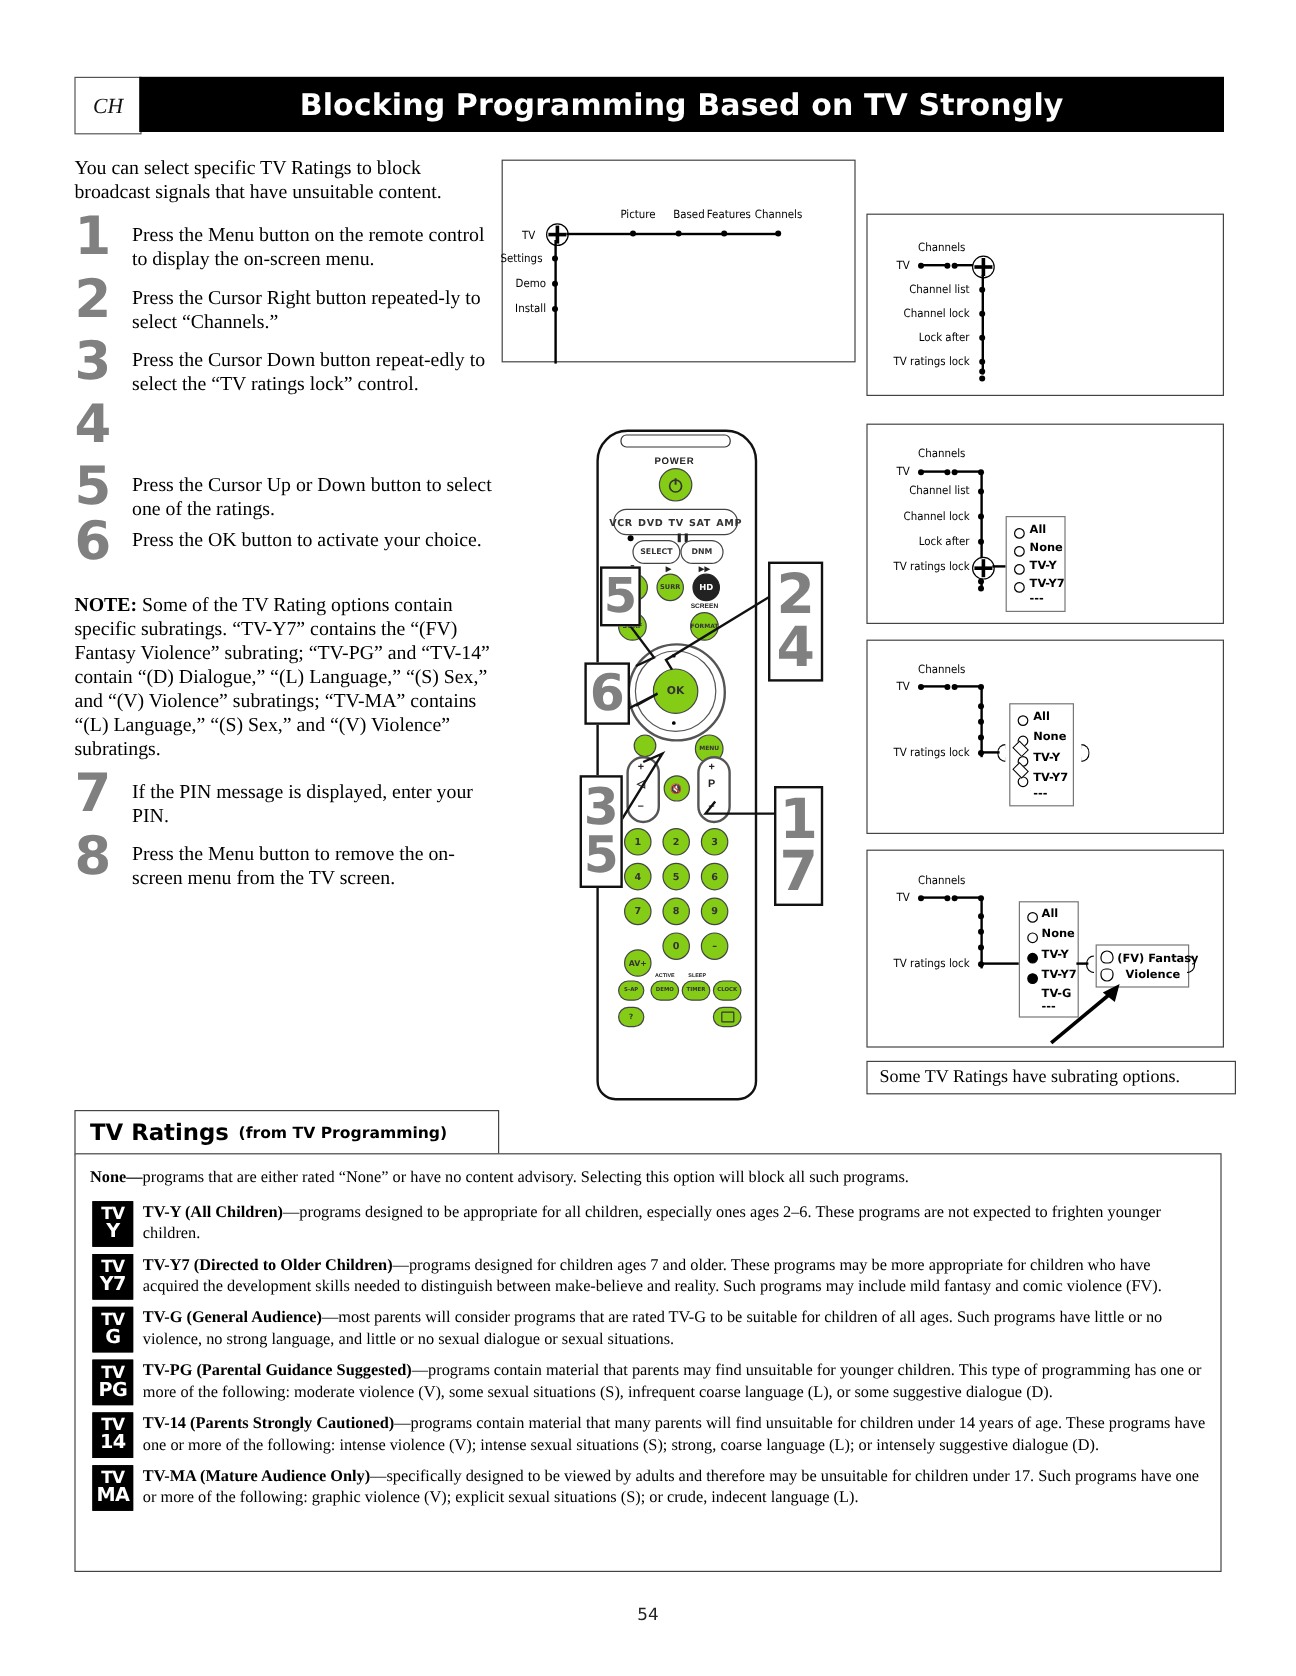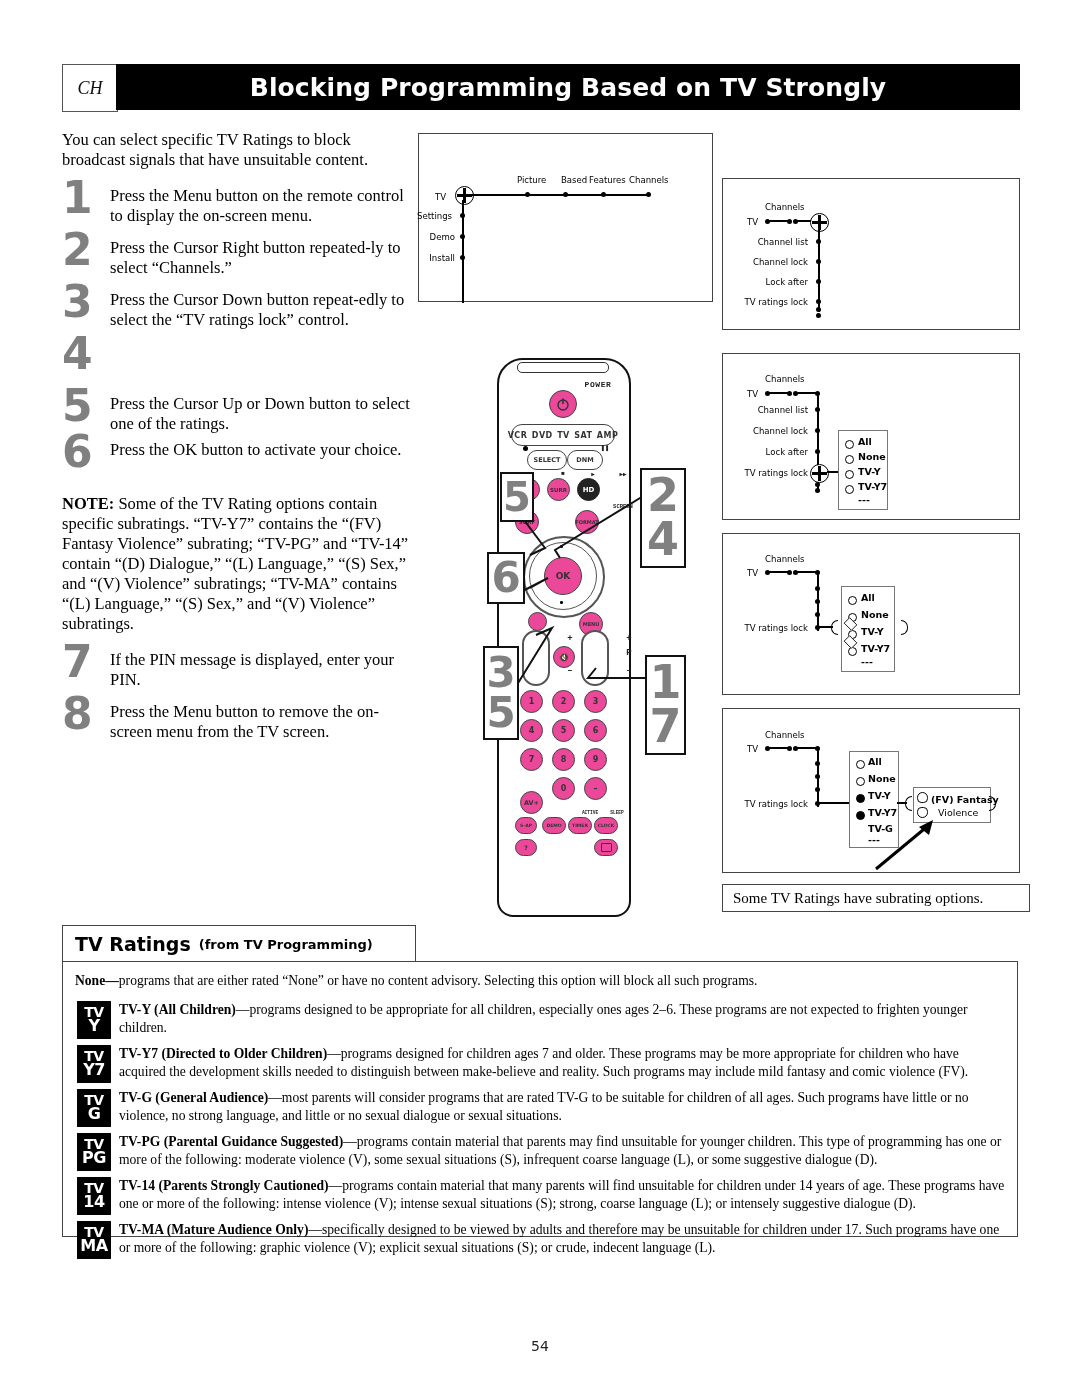--- a/index.html
+++ b/index.html
@@ -44,39 +44,39 @@
   .halfR{position:absolute;width:6px;height:13px;border:1.4px solid #000;border-left:none;border-radius:0 10px 10px 0;}
   .diamond{position:absolute;width:11px;height:8px;border:1.4px solid #000;background:#fff;
            transform:rotate(45deg) scale(.85);}
   .caption{position:absolute;border:1px solid #444;background:#fff;display:flex;align-items:center;
            padding-left:10px;font-family:"Liberation Serif",serif;font-size:15px;}
 
   
   #remote{position:absolute;left:497px;top:358px;width:130px;height:560px;}
   .rbody{position:absolute;left:0;top:0;width:130px;height:555px;border:2.5px solid #111;border-radius:26px 26px 16px 16px;background:#fff;}
   .rslot{position:absolute;left:20px;top:4px;width:90px;height:9px;border:1.5px solid #333;border-radius:5px;background:#fff;}
-  .rtxt{position:absolute;font-family:Liberation Mono, monospace;font-weight:bold;color:#222;text-align:center;padding-left:36px;}
-  .rcirc{position:absolute;border:1.8px solid #444;border-radius:50%;background:#ec4899;display:flex;
+  .rtxt{position:absolute;font-family:Liberation Sans, sans-serif;font-weight:bold;color:#222;text-align:center;}
+  .rcirc{position:absolute;border:1.8px solid #444;border-radius:50%;background:#84cc16;display:flex;
          align-items:center;justify-content:center;font-family:"DejaVu Sans",sans-serif;font-weight:bold;color:#333;}
   .rpill{position:absolute;border:1.8px solid #444;border-radius:11px;background:#fff;display:flex;
          align-items:center;justify-content:center;font-family:"DejaVu Sans",sans-serif;font-weight:bold;color:#333;}
   .rovalbtn{position:absolute;border:2px solid #555;border-radius:14px;background:#fff;}
   .ring{position:absolute;border:2px solid #555;border-radius:50%;background:#fff;}
 
   
   .callout{position:absolute;border:2px solid #111;background:#fff;display:flex;flex-direction:column;
            align-items:center;justify-content:center;font-family:"DejaVu Sans",sans-serif;font-weight:bold;
            color:#808080;line-height:.95;z-index:6;}
 
   
   #ratings-head{position:absolute;left:62px;top:925px;width:340px;height:36px;border:1px solid #444;background:#fff;
                 display:flex;align-items:center;padding-left:12px;font-family:"DejaVu Sans",sans-serif;}
   #ratings-head .t1{font-weight:bold;font-size:19px;}
   #ratings-head .t2{font-weight:bold;font-size:13px;margin-left:8px;}
-  #ratings-body{position:absolute;left:62px;top:961px;width:956px;height:276px;border:1px solid #444;background:#fff;
+  #ratings-body{position:absolute;left:62px;top:961px;width:956px;height:349px;border:1px solid #444;background:#fff;
                 padding:10px 12px 10px 12px;box-sizing:border-box;}
   .rrow{position:relative;min-height:26px;margin-bottom:9px;padding-left:44px;}
   .rrow.nologo{padding-left:0;min-height:18px;margin-bottom:11px;}
   .rtext{font-family:"Liberation Serif",serif;font-size:13.6px;line-height:17.5px;}
   .rtext b{font-weight:bold;}
   .logo{position:absolute;left:2px;top:0;width:34px;height:38px;background:#000;color:#fff;
         font-family:"DejaVu Sans",sans-serif;font-weight:bold;display:flex;flex-direction:column;
         align-items:center;justify-content:center;line-height:.92;border:2px solid #000;box-sizing:border-box;}
   .logo .l1{font-size:14px;letter-spacing:-.5px;}
   .logo .l2{font-size:16px;letter-spacing:-.5px;}
@@ -278,21 +278,21 @@
     <div class="radio on" style="left:6px;top:59px;"></div>
     <div class="opt" style="left:18px;top:55px;font-weight:bold;">TV-Y7</div>
     <div class="opt" style="left:18px;top:71px;font-weight:bold;">TV-G</div>
     <div class="opt" style="left:18px;top:82px;font-weight:bold;">---</div>
   </div>
 
   <div class="hline" style="left:174px;top:93px;width:10px;"></div>
   <div class="halfL" style="left:182px;top:87px;"></div>
   <div class="optbox" style="left:190px;top:78px;width:76px;height:34px;">
     <div class="opt" style="left:17px;top:6px;font-weight:bold;">(FV)  Fantasy</div>
-    <div class="opt" style="left:24px;top:19px;font-weight:normal;">Violence</div>
+    <div class="opt" style="left:24px;top:19px;font-weight:bold;">Violence</div>
     <div class="caret" style="left:3px;top:4px;border-radius:50% 50% 40% 40%;"></div>
     <div class="caret" style="left:3px;top:19px;border-radius:40% 40% 50% 50%;"></div>
   </div>
   <div class="halfR" style="left:266px;top:87px;"></div>
 
   <svg style="position:absolute;left:150px;top:110px;width:66px;height:52px;">
     <line x1="3" y1="50" x2="56" y2="6" stroke="#000" stroke-width="3"></line>
     <polygon points="60,1 46,8 56,16" fill="#000"></polygon>
   </svg>
 </div>

